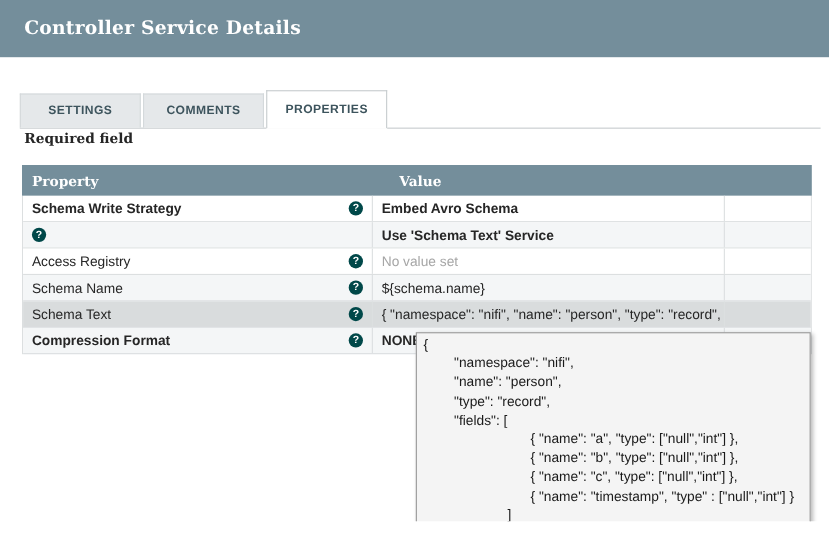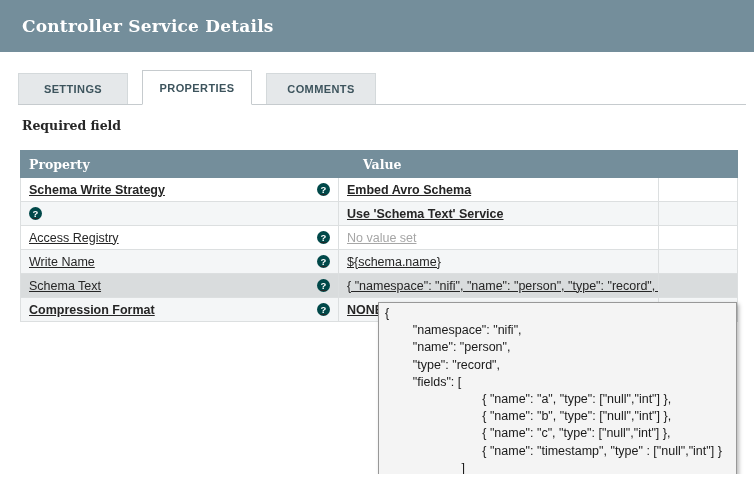--- a/index.html
+++ b/index.html
@@ -19,22 +19,22 @@
   .dialog-title {
     margin-left:22px;
     font-family:"DejaVu Serif", serif;
     font-size:17px; font-weight:bold;
     color:var(--c-header-text, #ffffff);
     letter-spacing:0.2px;
   }
 
   
   .tabbar {
-    position:absolute; left:18px; top:70px; width:728px; height:35px;
-    display:flex; align-items:flex-end; gap:14px;
+    position:absolute; left:18px; top:82px; width:728px; height:35px;
+    display:flex; align-items:flex-end; gap:2px;
     border-bottom:1px solid var(--c-border-dark, #c6cbce);
   }
   .tab {
     width:110px; height:31px;
     display:flex; align-items:center; justify-content:center;
     background:var(--c-tab-inactive-bg, #e5e8ea);
     border:1px solid #d4d9db; border-bottom:none;
     font-size:11px; font-weight:bold; letter-spacing:0.4px;
     color:var(--c-tab-text, #3d545d);
     cursor:pointer;
@@ -71,21 +71,21 @@
     border-right:1px solid var(--c-border, #dcdfe0);
   }
   .row {
     display:flex; height:24px;
     background:#ffffff;
     border-bottom:1px solid var(--c-border, #dcdfe0);
     font-size:12.5px;
   }
   .row.alt     { background:var(--c-row-alt-bg, #f4f6f7); }
   .row.hovered { background:var(--c-row-hover-bg, #d9dcdd); }
-  .cell { display:flex; align-items:center;text-decoration:underline; }
+  .cell { display:flex; align-items:center; }
   .cell-prop  { width:318px; padding:0 8px; border-right:1px solid var(--c-border, #dcdfe0); }
   .cell-value { width:320px; padding:0 8px; border-right:1px solid var(--c-border, #dcdfe0);
                 white-space:nowrap; overflow:hidden; }
   .cell-extra { flex:1; }
   .prop-name  { flex:1; white-space:nowrap; overflow:hidden; }
   .row.required .prop-name,
   .row.required .cell-value { font-weight:bold; }
   .row.unset .cell-value { color:var(--c-unset-text, #a6a6a6); }
 
   .help-icon {
@@ -112,22 +112,22 @@
 <body>
 
 <div class="screen">
 
   <div class="dialog-header">
     <div class="dialog-title">Controller Service Details</div>
   </div>
 
   <div class="tabbar">
     <div class="tab">SETTINGS</div>
+    <div class="tab">COMMENTS</div>
     <div class="tab active">PROPERTIES</div>
-    <div class="tab">COMMENTS</div>
   </div>
 
   <div class="required-note">Required field</div>
 
   <div class="prop-table">
     <div class="thead">
       <div class="h-prop">Property</div>
       <div class="h-value">Value</div>
       <div class="h-extra"></div>
     </div>
@@ -153,21 +153,21 @@
       <div class="cell cell-prop">
         <span class="prop-name">Access Registry</span>
         <span class="help-icon">?</span>
       </div>
       <div class="cell cell-value">No value set</div>
       <div class="cell cell-extra"></div>
     </div>
 
     <div class="row alt">
       <div class="cell cell-prop">
-        <span class="prop-name">Write Name</span>
+        <span class="prop-name">Schema Name</span>
         <span class="help-icon">?</span>
       </div>
       <div class="cell cell-value">${schema.name}</div>
       <div class="cell cell-extra"></div>
     </div>
 
     <div class="row hovered">
       <div class="cell cell-prop">
         <span class="prop-name">Schema Text</span>
         <span class="help-icon">?</span>

